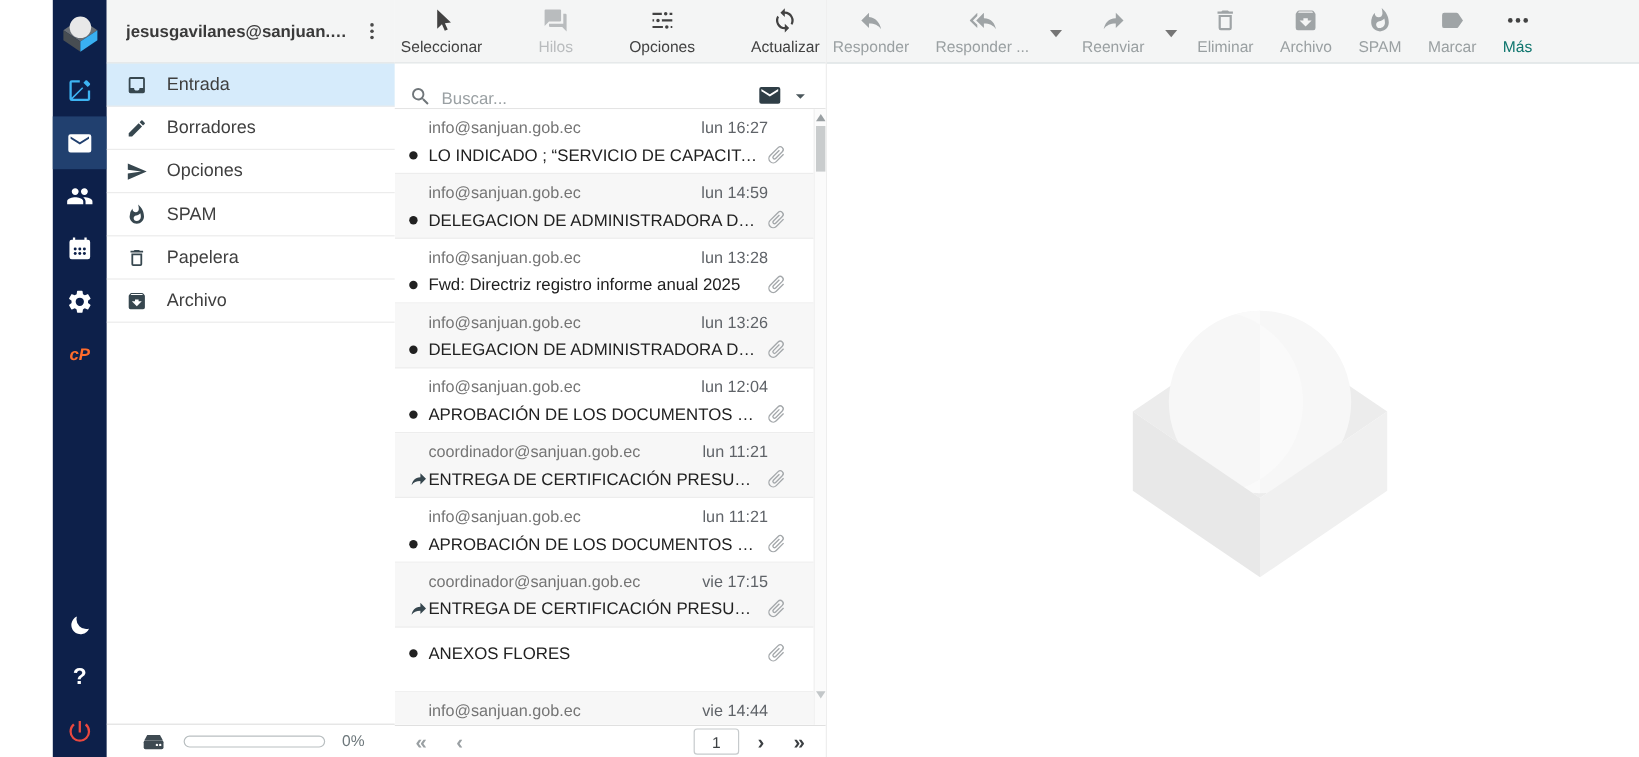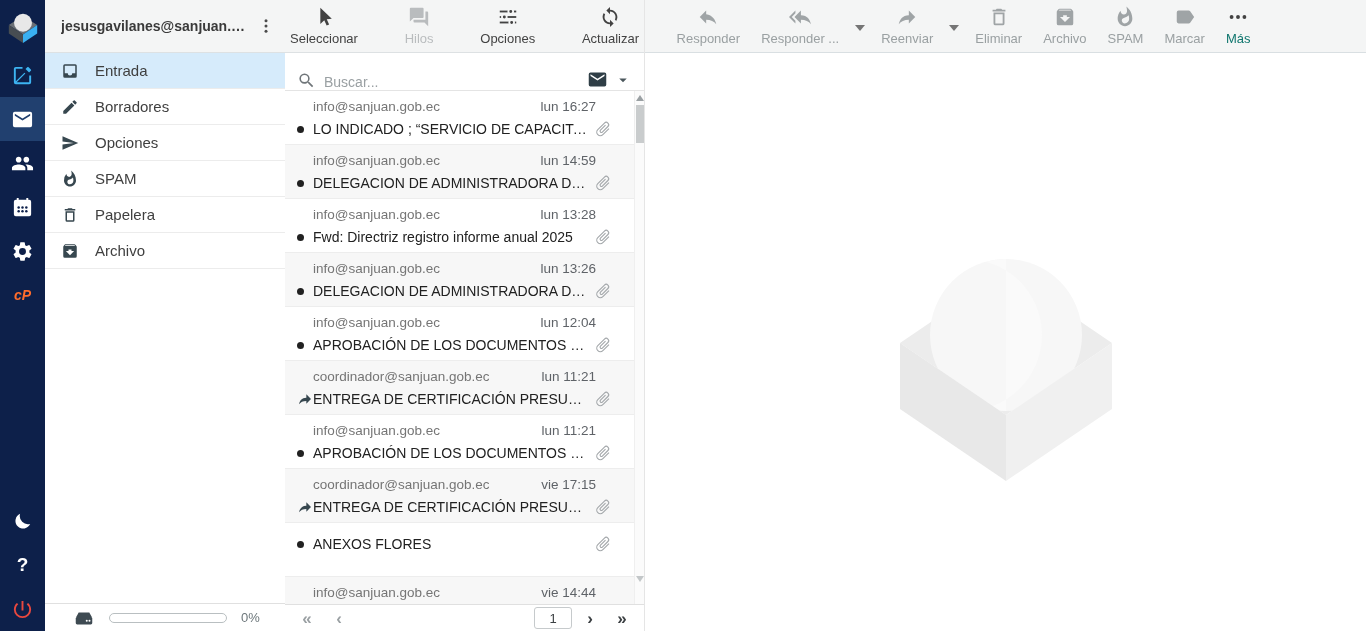--- a/index.html
+++ b/index.html
@@ -1,21 +1,21 @@
 <!DOCTYPE html>
 <html><head>
 <meta charset="utf-8">
 <style>
   * { margin:0; padding:0; box-sizing:border-box; }
   html,body { width:1366px; height:631px; overflow:hidden;
     font-family:"Liberation Sans", sans-serif; background:#fff; }
   .app { display:flex; width:1366px; height:631px; }
 
   
-  .rail { width:45px; background:#0d204a; display:flex; flex-direction:column; flex:0 0 45px; }
+  .rail { width:45px; background:#0d204a; display:flex; flex-direction:column; flex:0 0 45px;margin-left:44px; }
   .rail-logo { height:53px; display:flex; align-items:center; justify-content:center; }
   .rail-item { height:44px; display:flex; align-items:center; justify-content:center;
     color:#fff; cursor:pointer; }
   .rail-item svg { width:23px; height:23px; }
   .rail-item.active { background:#21406f; }
   .rail-item.compose { color:#3db4f2; }
   .rail-item.cpanel { color:#ff6c2c; font-weight:700; font-size:14px; font-style:italic; }
   .rail-item.help { font-size:19px; font-weight:700; }
   .rail-item.power { color:#e9483f; }
   .rail-bottom { margin-top:auto; display:flex; flex-direction:column; }
@@ -89,21 +89,21 @@
   .pg-icon { width:28px; text-align:center; font-size:17px; font-weight:700; color:#9aa0a3;
     cursor:default; line-height:1; }
   .pg-icon.enabled { color:#3c4043; cursor:pointer; }
   .pg-text { flex:1; text-align:center; font-size:13px; font-weight:700; color:#5f6368;margin-top:41px; }
   .pg-input { width:38px; height:22px; border:1px solid #c6cacc; border-radius:3px; text-align:center;
     font-size:13px; color:#3c4043; background:#fff; font-family:"Liberation Sans", sans-serif; }
 
   
   .col-main { flex:1; display:flex; flex-direction:column; background:#fff; }
   .main-toolbar { height:53px; flex:0 0 53px; background:#f4f5f5; border-bottom:1px solid #d9dfe2;
-    display:flex; align-items:flex-start; justify-content:center; gap:11px; padding:6px 84px 0 0; }
+    display:flex; align-items:flex-start; justify-content:space-between; gap:11px; padding:6px 84px 0 0; }
   .main-toolbar .tb-btn { color:#9aa0a2; }
   .main-toolbar .tb-btn svg { color:#9fa4a6; }
   .main-toolbar .tb-btn.enabled { color:#0f766e; }
   .main-toolbar .tb-btn.enabled svg { color:#424242; }
   .caret-btn { margin-top:19px; width:0; height:0; border-left:5px solid transparent;
     border-right:5px solid transparent; border-top:6px solid #757575; cursor:pointer; }
   .main-body { position:relative; flex:1; }
   .empty-logo { position:absolute; left:253px; top:190px; width:216px; height:238px; }
 </style>
 </head>

